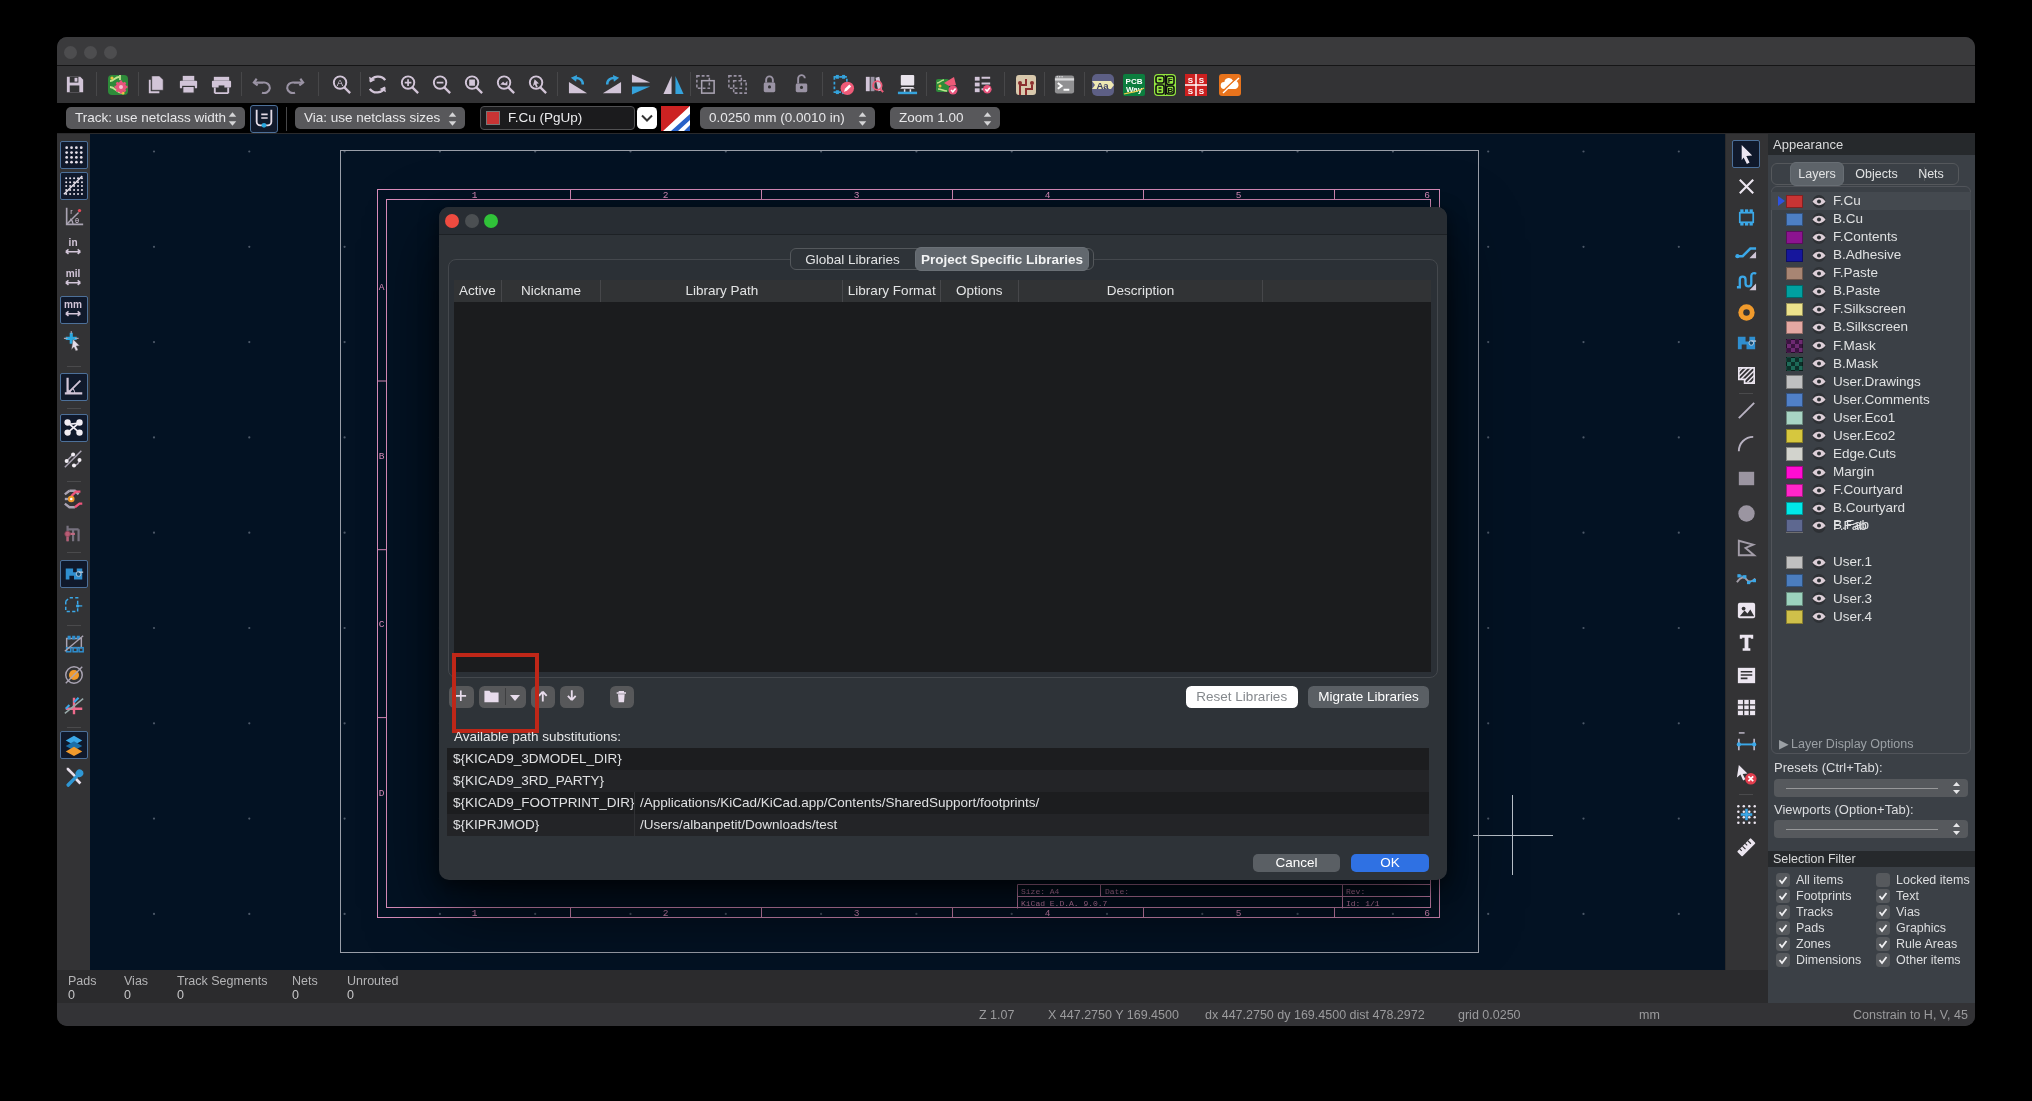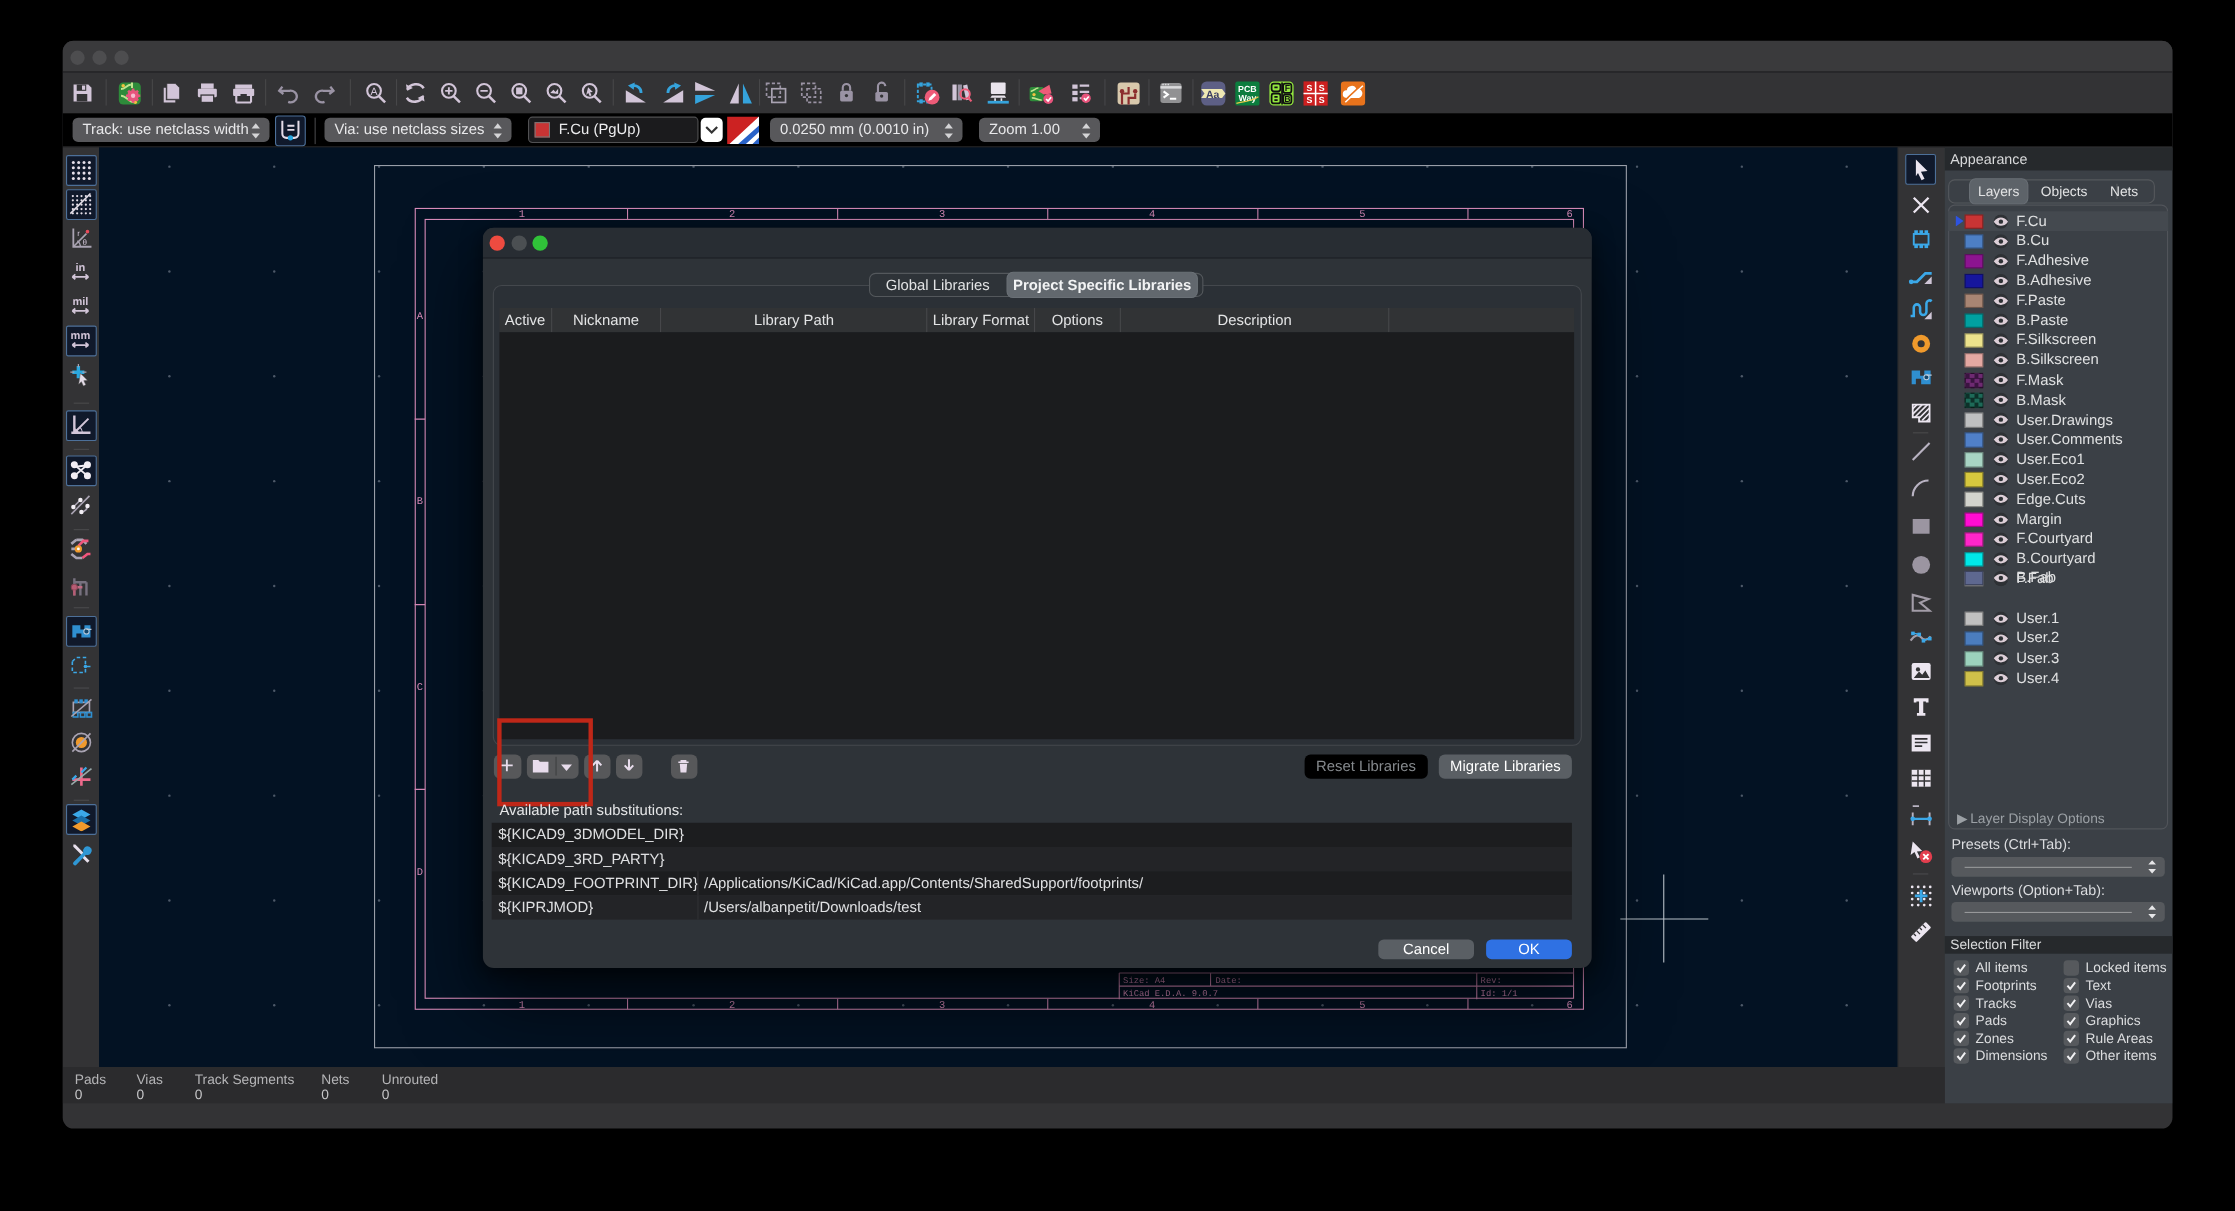--- a/index.html
+++ b/index.html
@@ -1094,21 +1094,21 @@
         </svg>
 <div class="sbtn" style="left:121.5px;width:24px"></div>
         <svg class="a" style="left:125.0px;top:481.0px" width="17" height="17">
           <use href="#arrdn"></use>
         </svg>
 <div class="sbtn" style="left:171.5px;width:24px"></div>
         <svg class="a" style="left:175.5px;top:481.5px" width="16" height="16">
           <use href="#trash"></use>
         </svg>
 <div class="a" style="left:13.2px;top:445.7px;width:87px;height:80px;border:4.5px solid #bf2718"></div>
-<div class="bigbtn" style="left:747.5px;width:111.5px;background:#000000;color:#85898d;line-height:21px">Reset Libraries</div>
+<div class="bigbtn" style="left:747.5px;width:111.5px;background:#ffffff;color:#85898d;line-height:21px">Reset Libraries</div>
 <div class="bigbtn" style="left:869.5px;width:121px;background:#5a5f64;line-height:21px">Migrate Libraries</div>
 <div class="a" style="left:15.5px;top:522px;color:#e6e7e8;font-size:13.5px">Available path substitutions:</div>
 <div class="subrow" style="top:540.6px;background:#1c1d1f">
           <span class="subc1">${KICAD9_3DMODEL_DIR}</span>
         </div>
 <div class="subrow" style="top:562.7px;background:#232427">
           <span class="subc1">${KICAD9_3RD_PARTY}</span>
         </div>
 <div class="subrow" style="top:584.8px;background:#1c1d1f">
           <span class="subc1">${KICAD9_FOOTPRINT_DIR}</span>
@@ -1148,21 +1148,21 @@
 <svg class="leye" width="16" height="13" viewBox="0 0 16 13">
           <use href="#eye"></use>
         </svg>
 <span class="lname">B.Cu</span>
       </div>
 <div class="lrow" style="top:94.14px">
 <div class="lsw" style="background:#8c1490"></div>
 <svg class="leye" width="16" height="13" viewBox="0 0 16 13">
           <use href="#eye"></use>
         </svg>
-<span class="lname">F.Adhesive</span>
+<span class="lname">F.Contents</span>
       </div>
 <div class="lrow" style="top:112.21px">
 <div class="lsw" style="background:#16169c"></div>
 <svg class="leye" width="16" height="13" viewBox="0 0 16 13">
           <use href="#eye"></use>
         </svg>
 <span class="lname">B.Adhesive</span>
       </div>
 <div class="lrow" style="top:130.28px">
 <div class="lsw" style="background:#a88573"></div>
@@ -1396,12 +1396,20 @@
 <div class="a" style="left:11px;top:18px;font-size:12.5px;color:#c6c6c8">0</div>
 <div class="a" style="left:67px;top:4px;font-size:12.5px;color:#b4b4b6">Vias</div>
 <div class="a" style="left:67px;top:18px;font-size:12.5px;color:#c6c6c8">0</div>
 <div class="a" style="left:120px;top:4px;font-size:12.5px;color:#b4b4b6">Track Segments</div>
 <div class="a" style="left:120px;top:18px;font-size:12.5px;color:#c6c6c8">0</div>
 <div class="a" style="left:235px;top:4px;font-size:12.5px;color:#b4b4b6">Nets</div>
 <div class="a" style="left:235px;top:18px;font-size:12.5px;color:#c6c6c8">0</div>
 <div class="a" style="left:290px;top:4px;font-size:12.5px;color:#b4b4b6">Unrouted</div>
 <div class="a" style="left:290px;top:18px;font-size:12.5px;color:#c6c6c8">0</div>
 </div>
+<div class="statusbar">
+<div class="stxt" style="left:922px;top:5px">Z 1.07</div>
+<div class="stxt" style="left:991px;top:5px">X 447.2750  Y 169.4500</div>
+<div class="stxt" style="left:1148px;top:5px">dx 447.2750  dy 169.4500  dist 478.2972</div>
+<div class="stxt" style="left:1401px;top:5px">grid 0.0250</div>
+<div class="stxt" style="left:1582px;top:5px">mm</div>
+<div class="stxt" style="left:1796px;top:5px">Constrain to H, V, 45</div>
+</div>
 </div>
 </body></html>

